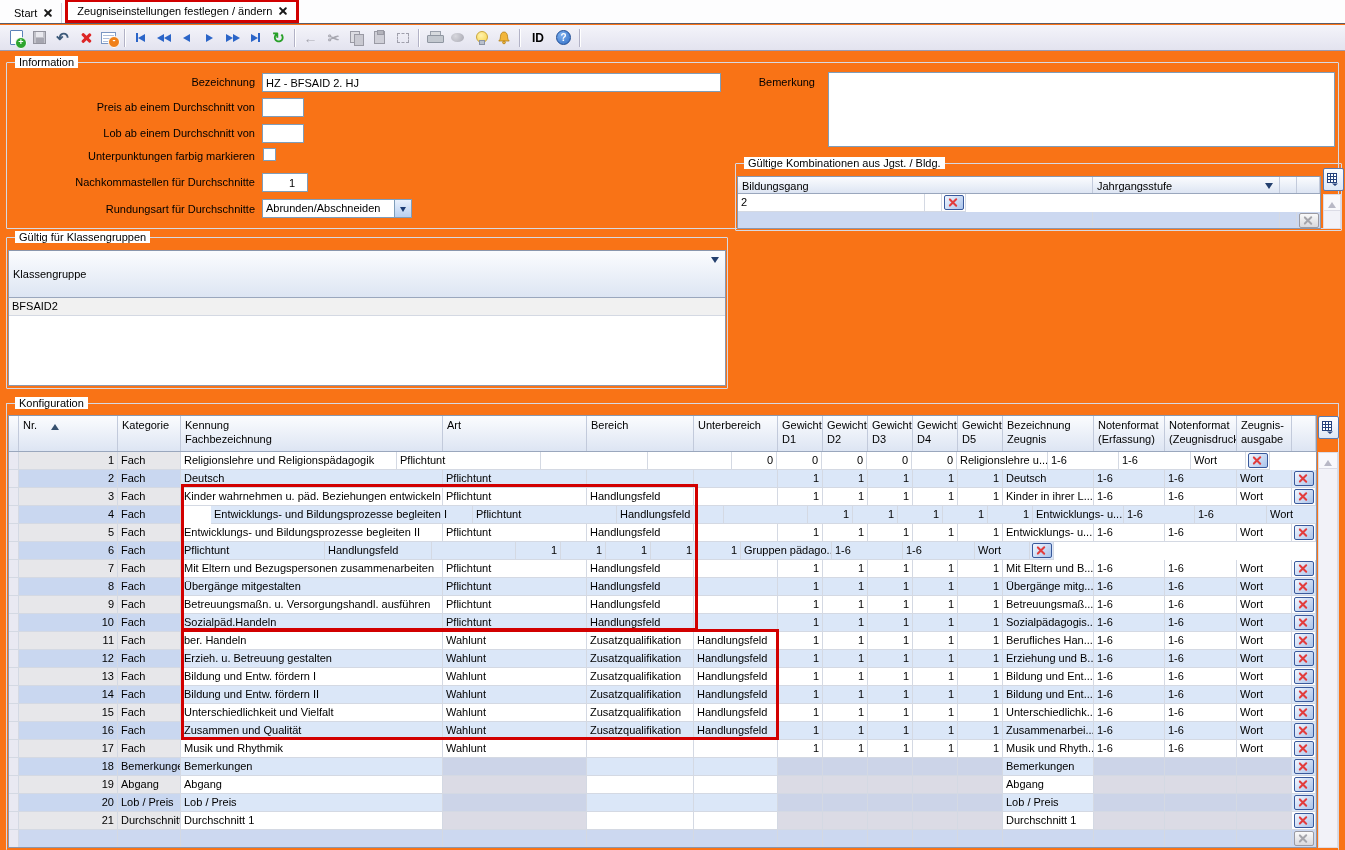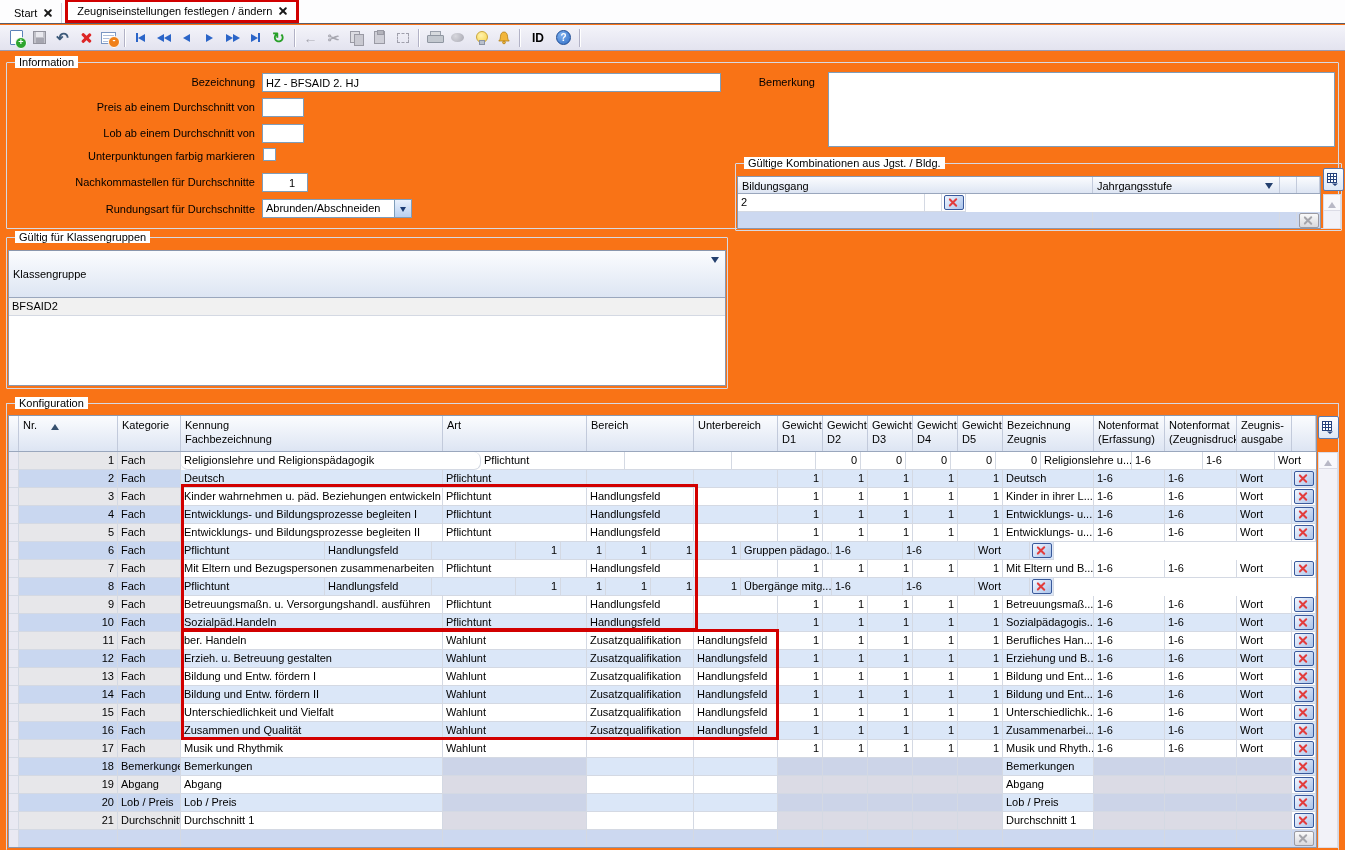--- a/index.html
+++ b/index.html
@@ -325,21 +325,21 @@
         <div class="hcell" style="width: 72px;">Notenformat
 (Zeugnisdruck)</div>
         <div class="hcell" style="width: 55px;">Zeugnis-
 ausgabe</div>
         <div class="hcell" style="width: 24px;"></div>
       </div>
       <div class="grow r0">
         <div class="gcell ind" style="width: 10px;"></div>
         <div class="gcell f num" style="width: 99px;">1</div>
         <div class="gcell f" style="width: 63px;">Fach</div>
-        <div class="gcell d" style="width: 300px; border-radius: 7px;">Religionslehre und Religionspädagogik</div>
+        <div class="gcell d" style="width: 216px;">Religionslehre und Religionspädagogik</div>
         <div class="gcell d" style="width: 144px;">Pflichtunt</div>
         <div class="gcell d" style="width: 107px;"></div>
         <div class="gcell d" style="width: 84px;"></div>
         <div class="gcell d num" style="width: 45px;">0</div>
         <div class="gcell d num" style="width: 45px;">0</div>
         <div class="gcell d num" style="width: 45px;">0</div>
         <div class="gcell d num" style="width: 45px;">0</div>
         <div class="gcell d num" style="width: 45px;">0</div>
         <div class="gcell d" style="width: 91px;">Religionslehre u...</div>
         <div class="gcell d" style="width: 71px;">1-6</div>
@@ -394,21 +394,21 @@
         <div class="gcell delcell d" style="width: 24px;">
           <div class="delbtn">
             <div class="xmark small"></div>
           </div>
         </div>
       </div>
       <div class="grow r1">
         <div class="gcell ind" style="width: 10px;"></div>
         <div class="gcell f num" style="width: 99px;">4</div>
         <div class="gcell f" style="width: 63px;">Fach</div>
-        <div class="gcell d" style="width: 262px;">Entwicklungs- und Bildungsprozesse begleiten I</div>
+        <div class="gcell d" style="width: 262px; margin-left: 30px;">Entwicklungs- und Bildungsprozesse begleiten I</div>
         <div class="gcell d" style="width: 144px;">Pflichtunt</div>
         <div class="gcell d" style="width: 107px;">Handlungsfeld</div>
         <div class="gcell d" style="width: 84px;"></div>
         <div class="gcell d num" style="width: 45px;">1</div>
         <div class="gcell d num" style="width: 45px;">1</div>
         <div class="gcell d num" style="width: 45px;">1</div>
         <div class="gcell d num" style="width: 45px;">1</div>
         <div class="gcell d num" style="width: 45px;">1</div>
         <div class="gcell d" style="width: 91px;">Entwicklungs- u...</div>
         <div class="gcell d" style="width: 71px;">1-6</div>
@@ -485,20 +485,21 @@
         <div class="gcell delcell d" style="width: 24px;">
           <div class="delbtn">
             <div class="xmark small"></div>
           </div>
         </div>
       </div>
       <div class="grow r1">
         <div class="gcell ind" style="width: 10px;"></div>
         <div class="gcell f num" style="width: 99px;">8</div>
         <div class="gcell f" style="width: 63px;">Fach</div>
+        <div class="gcell d" style="width: 262px;">Übergänge mitgestalten</div>
         <div class="gcell d" style="width: 144px;">Pflichtunt</div>
         <div class="gcell d" style="width: 107px;">Handlungsfeld</div>
         <div class="gcell d" style="width: 84px;"></div>
         <div class="gcell d num" style="width: 45px;">1</div>
         <div class="gcell d num" style="width: 45px;">1</div>
         <div class="gcell d num" style="width: 45px;">1</div>
         <div class="gcell d num" style="width: 45px;">1</div>
         <div class="gcell d num" style="width: 45px;">1</div>
         <div class="gcell d" style="width: 91px;">Übergänge mitg...</div>
         <div class="gcell d" style="width: 71px;">1-6</div>

